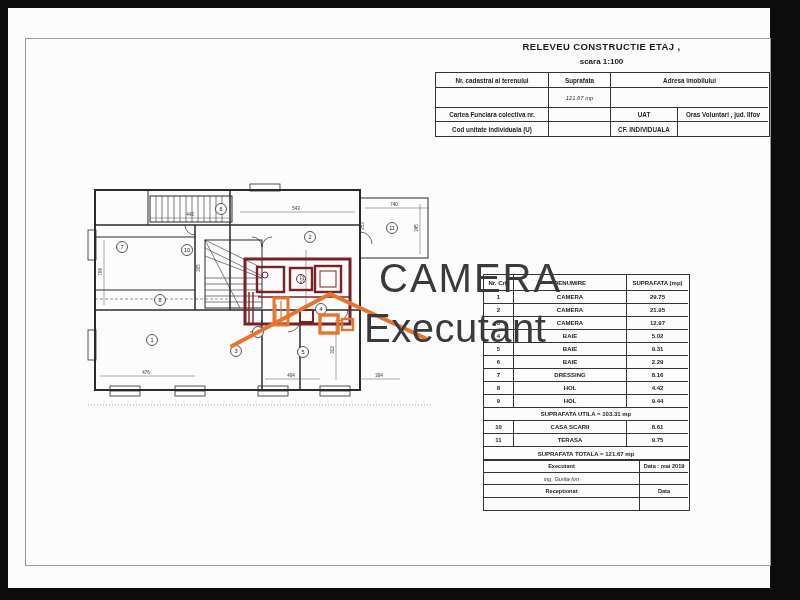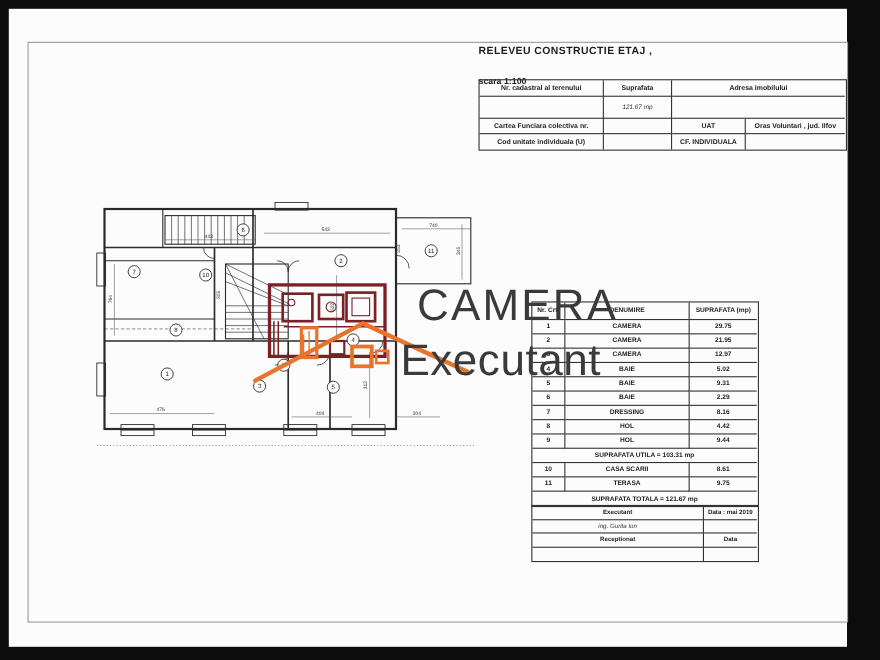--- a/index.html
+++ b/index.html
@@ -1,23 +1,23 @@
 <!DOCTYPE html>
 <html><head>
 <meta charset="utf-8">
 <style>
   html,body{margin:0;padding:0;background:#0c0c0c;width:800px;height:600px;overflow:hidden;
     font-family:"Liberation Sans",sans-serif;}
   .stage{position:relative;width:800px;height:600px;background:#0c0c0c;}
   .page{position:absolute;left:8px;top:8px;width:762px;height:580px;background:#fcfcfc;}
   .frame{position:absolute;left:17px;top:30px;width:744px;height:526px;border:1px solid #9a9a9a;}
   
-  .titleblock{position:absolute;left:427px;top:33px;width:333px;text-align:left;color:#1c1c1c;}
+  .titleblock{position:absolute;left:427px;top:33px;width:333px;text-align:center;color:#1c1c1c;}
   .title1{font-size:9.5px;font-weight:bold;letter-spacing:.4px;}
-  .title2{font-size:8px;font-weight:bold;margin-top:17px;}
+  .title2{font-size:8px;font-weight:bold;margin-top:5px;}
   
   .tb{display:grid;position:absolute;border:1px solid #333;background:transparent;color:#1c1c1c;}
   .c{border-right:1px solid #333;border-bottom:1px solid #333;display:flex;align-items:center;
      justify-content:center;font-size:6px;overflow:hidden;white-space:nowrap;}
   .c.last{border-right:none;}
   .c.bot{border-bottom:none;}
   .hdr{font-weight:bold;font-size:6.3px;}
   .ital{font-style:italic;font-size:5.8px;color:#333;}
   
   .cad{left:427px;top:64px;width:333px;grid-template-columns:113px 62px 67px 90px;

